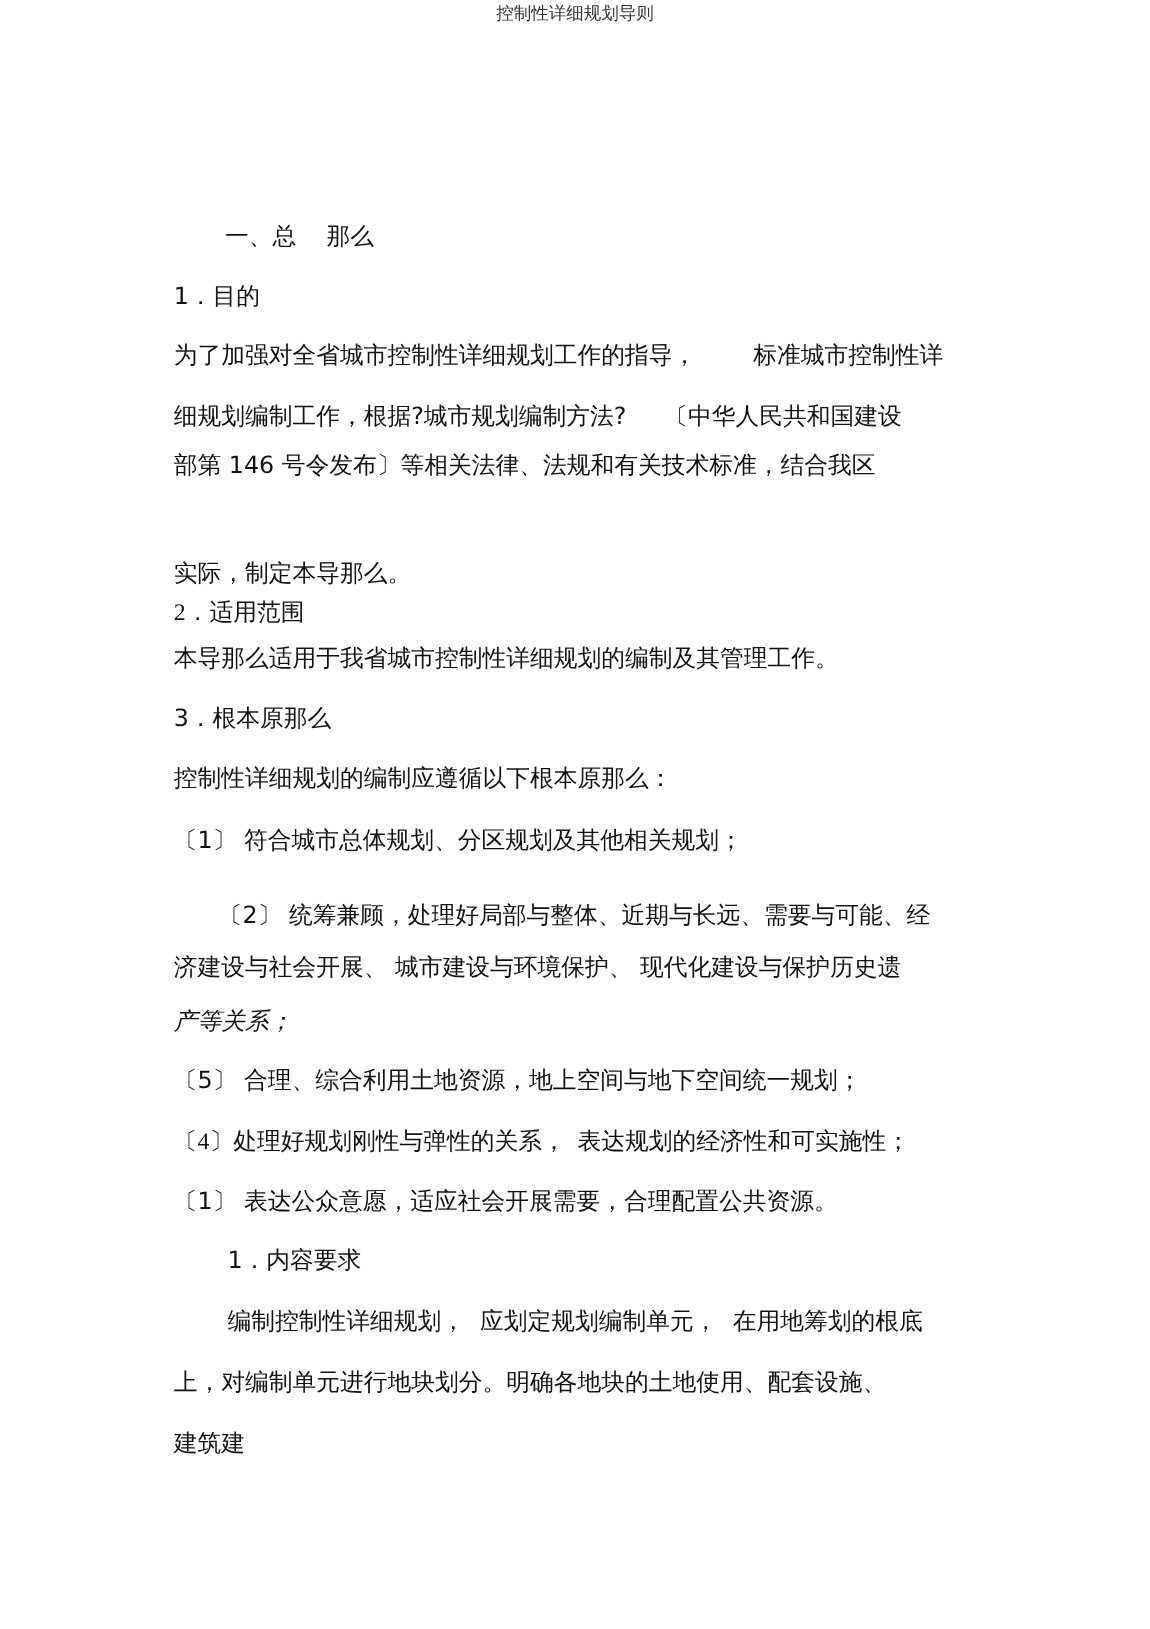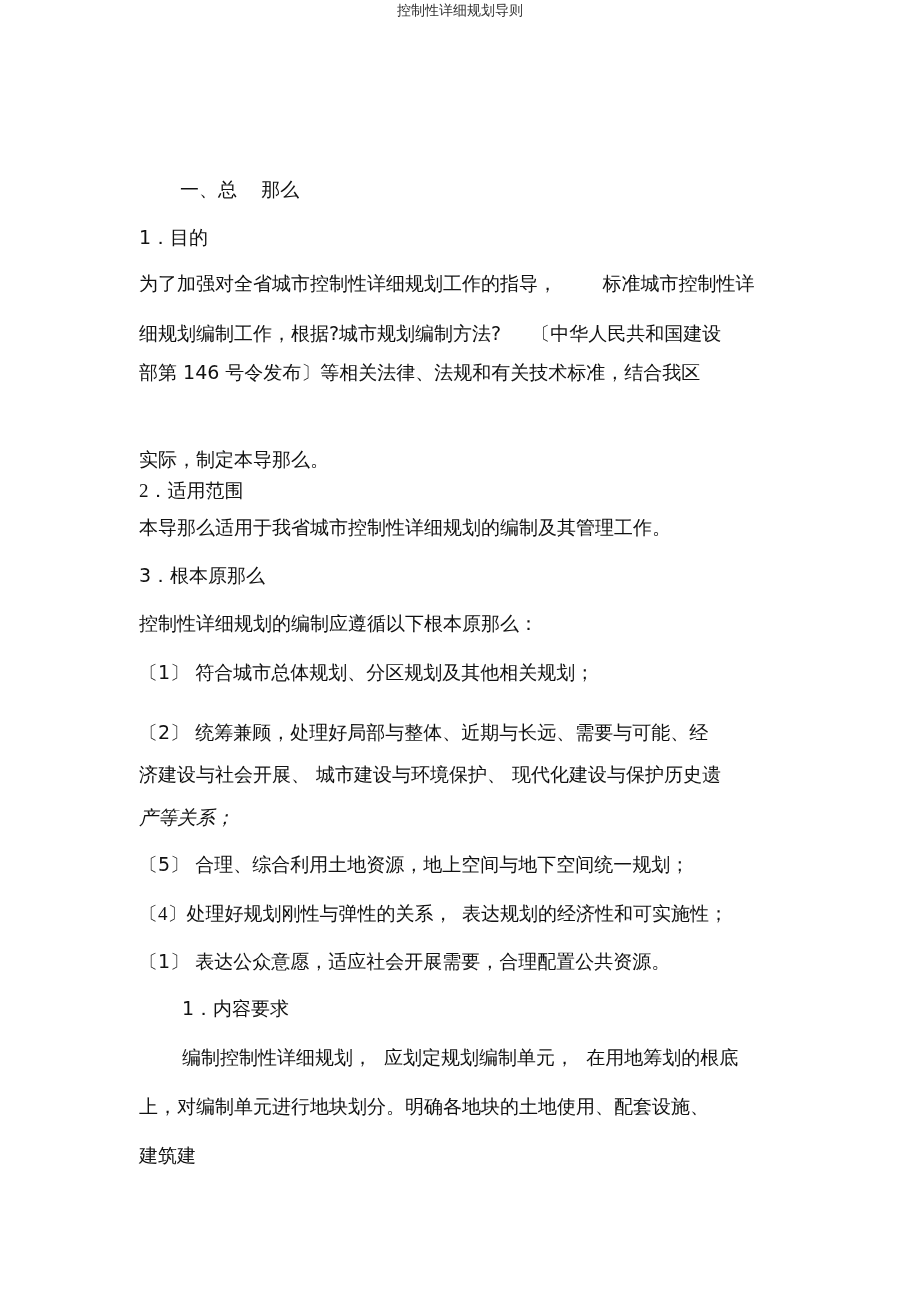--- a/index.html
+++ b/index.html
@@ -29,21 +29,21 @@
   <div class="line" style="top:225px;">1．目的</div>
   <div class="line" style="top:273px;font-family:Liberation Mono, monospace;">为了加强对全省城市控制性详细规划工作的指导，    标准城市控制性详</div>
   <div class="line" style="top:321px;">细规划编制工作，根据?城市规划编制方法?     〔中华人民共和国建设</div>
   <div class="line" style="top:360px;text-align:right;">部第 146 号令发布〕等相关法律、法规和有关技术标准，结合我区</div>
   <div class="line" style="top:399px;margin-top:48px;">实际，制定本导那么。</div>
   <div class="line" style="top:479px;font-family:Liberation Serif, serif;">2．适用范围</div>
   <div class="line" style="top:515px;">本导那么适用于我省城市控制性详细规划的编制及其管理工作。</div>
   <div class="line" style="top:563px;">3．根本原那么</div>
   <div class="line" style="top:611px;">控制性详细规划的编制应遵循以下根本原那么：</div>
   <div class="line" style="top:660px;">〔1〕 符合城市总体规划、分区规划及其他相关规划；</div>
-  <div class="line" style="top:720px;">〔2〕 统筹兼顾，处理好局部与整体、近期与长远、需要与可能、经</div>
+  <div class="line" style="top:720px;margin-left:36px;">〔2〕 统筹兼顾，处理好局部与整体、近期与长远、需要与可能、经</div>
   <div class="line" style="top:762px;">济建设与社会开展、 城市建设与环境保护、 现代化建设与保护历史遗</div>
   <div class="line" style="top:805px;font-style:italic;">产等关系；</div>
   <div class="line" style="top:852px;">〔5〕 合理、综合利用土地资源，地上空间与地下空间统一规划；</div>
   <div class="line" style="top:902px;font-family:Liberation Serif, serif;">〔4〕处理好规划刚性与弹性的关系，  表达规划的经济性和可实施性；</div>
   <div class="line" style="top:949px;">〔1〕 表达公众意愿，适应社会开展需要，合理配置公共资源。</div>
   <div class="line" style="top:996px; left:182px;">1．内容要求</div>
   <div class="line" style="top:1045px; left:182px;">编制控制性详细规划，  应划定规划编制单元，  在用地筹划的根底</div>
   <div class="line" style="top:1094px;">上，对编制单元进行地块划分。明确各地块的土地使用、配套设施、</div>
   <div class="line" style="top:1143px;">建筑建</div>
 </div>

